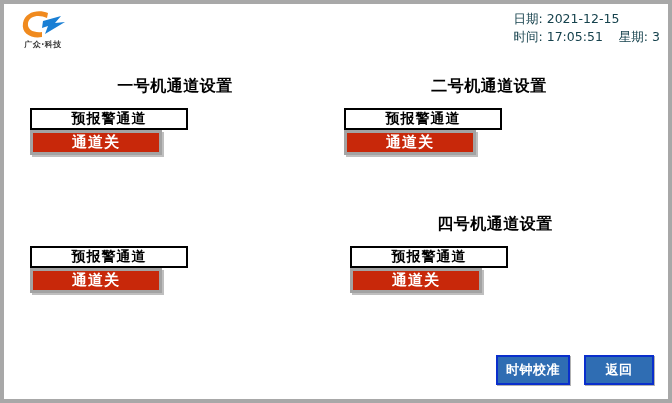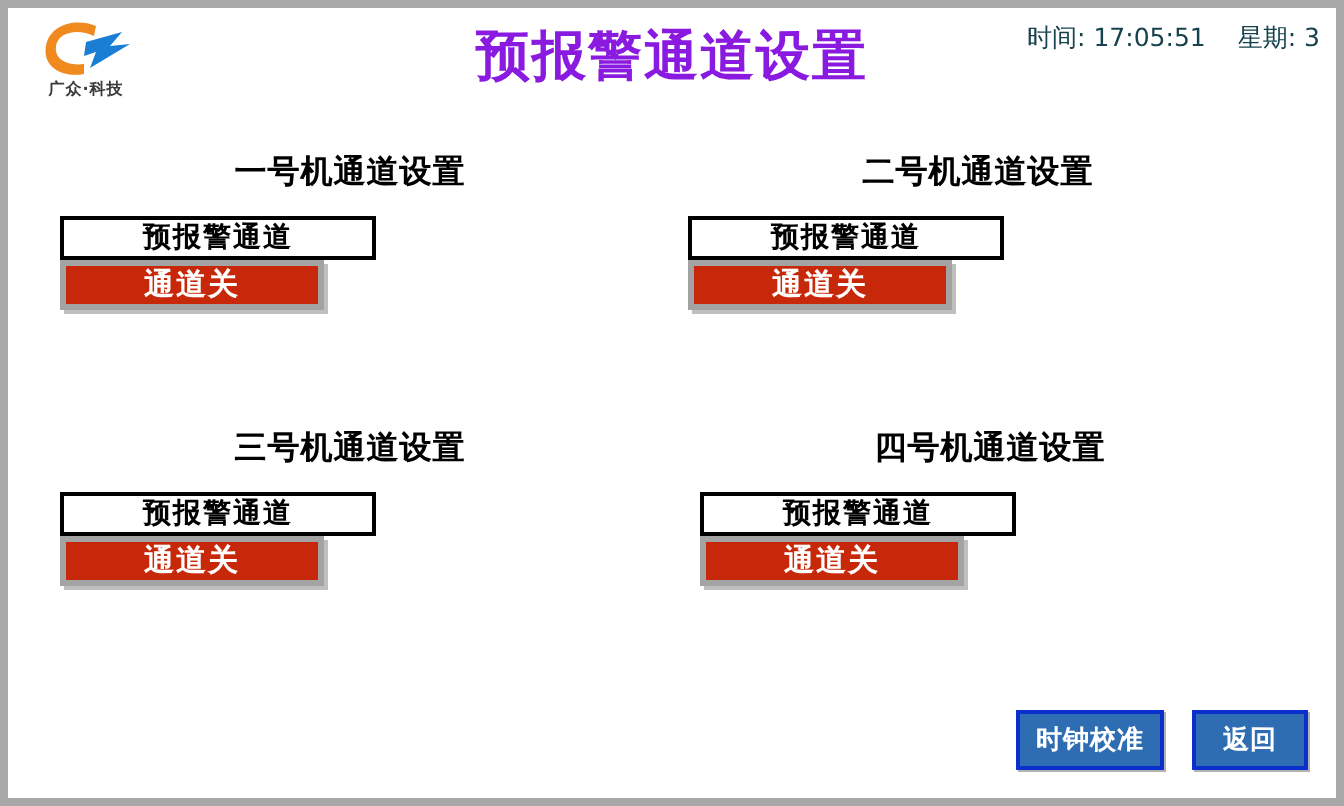--- a/index.html
+++ b/index.html
@@ -164,21 +164,21 @@
   
   .actions {
     position: absolute;
     right: 14px;
     bottom: 14px;
     display: flex;
     gap: 14px;
   }
   .btn-blue {
     box-sizing: border-box;
-    width: 58px;
+    width: 70px;
     height: 30px;
     border: 2px solid #0a2fcc;
     background: #2f6db3;
     color: #ffffff;
     font-size: 13px;
     font-weight: bold;
     display: flex;
     align-items: center;
     justify-content: center;
     letter-spacing: 0.5px;
@@ -198,23 +198,26 @@
     <div class="logo">
       <div class="logo-mark">
         <svg viewBox="0 0 52 32" width="52" height="32" aria-hidden="true">
           <path d="M30 5 C20 1, 7 4, 5 15 C3 26, 14 31, 24 29 L24 24 C16 25, 9 22, 10 15 C11 8, 21 6, 29 10 Z" fill="#f08a1e"></path>
           <path d="M25 13 L24 20 L30 18 L27 26 L47 14 L37 15 L43 8 Z" fill="#1a7fd4"></path>
         </svg>
       </div>
       <div class="logo-text">广众·科技</div>
     </div>
 
-    <div class="page-title">预报警通道设置</div>
 
     <div class="datetime">
+      <span class="row">
+        <span>日期:</span>
+        <span>2021-12-15</span>
+      </span>
       <span class="row">
         <span>时间:</span>
         <span>17:05:51</span>
         <span class="dt-weekday">星期:</span>
         <span>3</span>
       </span>
     </div>
   </div>
 
   <div class="panels">
@@ -229,21 +232,20 @@
 
     <div class="panel p2">
       <div class="panel-title">二号机通道设置</div>
       <div class="panel-row">
         <div class="channel-label">预报警通道</div>
         <div class="channel-state">通道关</div>
       </div>
     </div>
 
     <div class="panel p3">
-      <div class="panel-title">三号机通道设置</div>
       <div class="panel-row">
         <div class="channel-label">预报警通道</div>
         <div class="channel-state">通道关</div>
       </div>
     </div>
 
     <div class="panel p4">
       <div class="panel-title">四号机通道设置</div>
       <div class="panel-row">
         <div class="channel-label">预报警通道</div>

